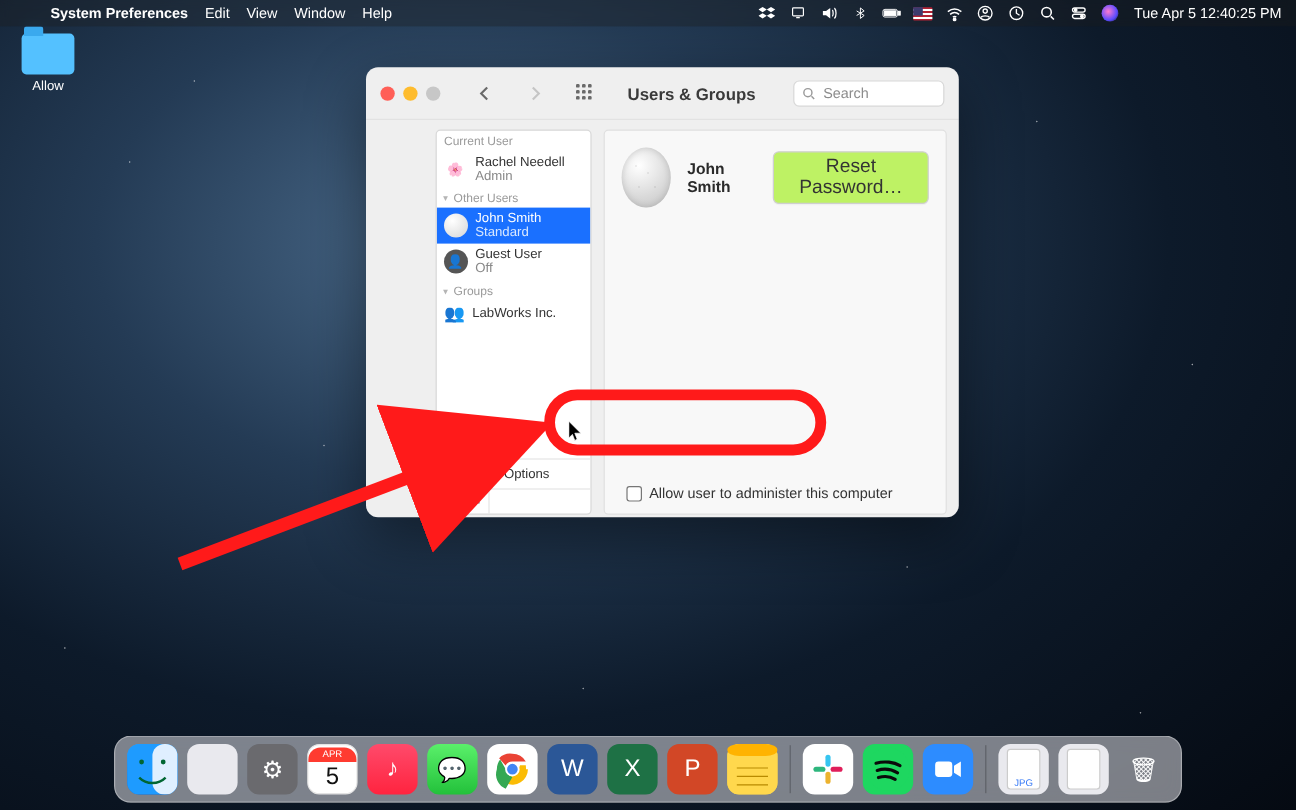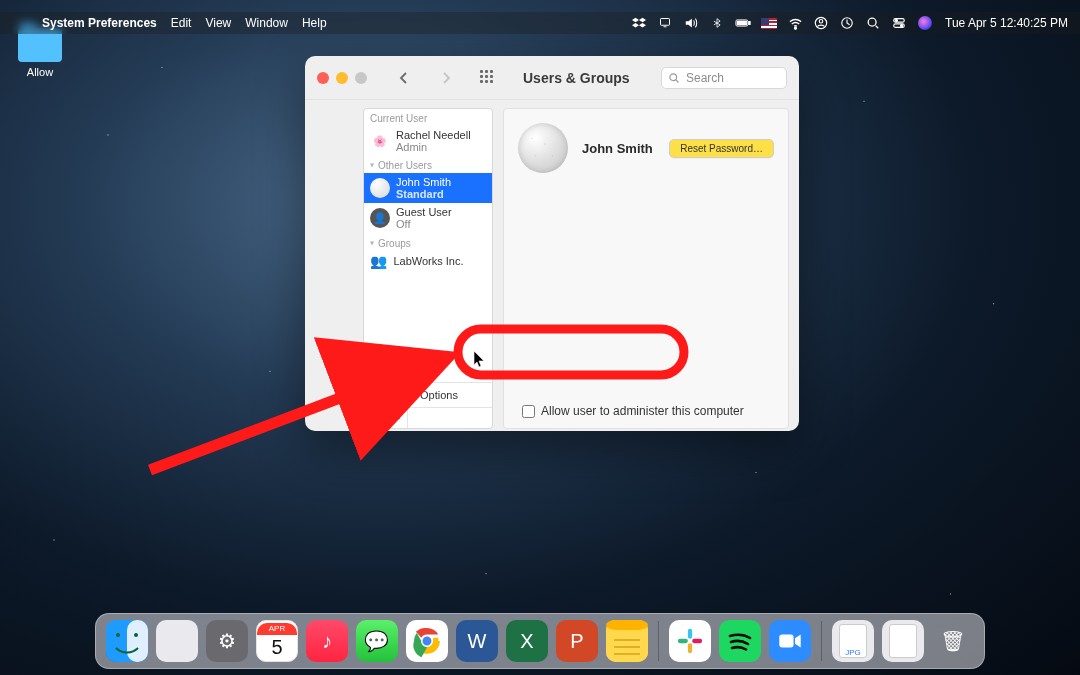--- a/index.html
+++ b/index.html
@@ -19,21 +19,21 @@
       radial-gradient(1px 1px at 70% 70%, #fff, transparent),
       radial-gradient(1px 1px at 92% 45%, #fff, transparent),
       radial-gradient(1px 1px at 5% 80%, #fff, transparent),
       radial-gradient(1px 1px at 45% 85%, #fff, transparent),
       radial-gradient(1px 1px at 88% 88%, #fff, transparent),
       radial-gradient(1px 1px at 15% 10%, #fff, transparent);
     opacity:.7; pointer-events:none;
   }
   
   .menubar {
-    position:absolute; top:12px; left:0; right:0; height:22px;
+    position:absolute; top:0; left:0; right:0; height:22px;
     background: rgba(30,30,30,.35); backdrop-filter: blur(4px);
     display:flex; align-items:center; justify-content:space-between;
     padding:0 12px; color:#fff; font-size:12px; z-index:5;
   }
   .menu-left, .menu-right { display:flex; align-items:center; gap:14px; }
   .menu-left .app-name{ font-weight:600; }
   .menu-right { gap:10px; }
   .mb-ico { width:16px; height:16px; display:inline-flex; align-items:center; justify-content:center; }
   .flag{ width:18px; height:11px; background:linear-gradient(#b22234 0 15%,#fff 15% 30%,#b22234 30% 45%,#fff 45% 60%,#b22234 60% 75%,#fff 75% 90%,#b22234 90% 100%); position:relative; border-radius:1px;}
   .flag::before{content:"";position:absolute;left:0;top:0;width:8px;height:7px;background:#3c3b6e;}
@@ -60,32 +60,32 @@
   .content{ flex:1; display:flex; padding:8px 10px 2px; gap:10px; }
   
   .sidebar{ width:130px; background:#fff; border:1px solid #d8d8d8; border-radius:4px; display:flex; flex-direction:column; overflow:hidden;margin-left:48px;}
   .sec-head{ font-size:10px; color:#9a9a9a; padding:4px 6px 2px; display:flex; align-items:center; gap:4px;}
   .sec-head .chev{ transform:rotate(90deg); font-size:8px; color:#b5b5b5;}
   .user-row{ display:flex; align-items:center; gap:6px; padding:3px 6px; font-size:11px; color:#333;}
   .user-row .avatar{ width:20px; height:20px; border-radius:50%; background:#ddd; display:flex; align-items:center; justify-content:center; font-size:11px;}
   .user-row .meta{ display:flex; flex-direction:column; line-height:1.1;}
   .user-row .name{ font-size:11px;} .user-row .role{ font-size:11px; color:#888;}
   .user-row.selected{ background:#1a70ff; color:#fff;}
-  .user-row.selected .role{ color:#d7e7ff;font-weight:bold;}
+  .user-row.selected .role{ color:#d7e7ff;}
   .sidebar .flex-fill{ flex:1; }
   .login-row{ border-top:1px solid #e4e4e4; padding:5px 6px; display:flex; align-items:center; gap:6px; font-size:11px; color:#333;}
   .bottom-btns{ border-top:1px solid #e4e4e4; display:flex;}
   .sq-btn{ width:22px; height:20px; border-right:1px solid #e4e4e4; display:flex; align-items:center; justify-content:center; font-size:13px; color:#555;}
   
   .mainpane{ flex:1; background:#f8f8f8; border:1px solid #e0e0e0; border-radius:4px; padding:14px 14px 10px; position:relative; display:flex; flex-direction:column;}
   .profile{ display:flex; align-items:center; gap:14px;}
   .profile .pic{ width:50px; height:50px; border-radius:50%; background:radial-gradient(circle at 35% 30%, #fff, #d9d9d9 60%, #c2c2c2); box-shadow:inset 0 0 6px rgba(0,0,0,.15); position:relative;}
   .profile .pic::after{content:"";position:absolute;inset:6px;border-radius:50%;background-image:radial-gradient(circle at 20% 25%, rgba(0,0,0,.06) 0 1px, transparent 1px),radial-gradient(circle at 55% 40%, rgba(0,0,0,.06) 0 1px, transparent 1px),radial-gradient(circle at 75% 70%, rgba(0,0,0,.06) 0 1px, transparent 1px),radial-gradient(circle at 30% 70%, rgba(0,0,0,.06) 0 1px, transparent 1px);}
   .profile .uname{ font-weight:600; font-size:13px; color:#2a2a2a;}
-  .reset-btn{ margin-left:auto; background:#fde047; border:1px solid #cfcfcf; border-radius:5px; padding:3px 10px; font-size:10px; color:#333; box-shadow:0 1px 0 rgba(0,0,0,.03);}
+  .reset-btn{ margin-left:auto; background:#bef264; border:1px solid #cfcfcf; border-radius:5px; padding:3px 10px; font-size:16px; color:#333; box-shadow:0 1px 0 rgba(0,0,0,.03);}
   .admin-row{ margin-top:auto; margin-bottom:0px; display:flex; align-items:center; gap:6px; font-size:12px; color:#333; padding-left:4px;}
   .admin-row input{ width:13px; height:13px; }
   
   .lockrow{ padding:6px 14px 10px; display:flex; align-items:center; gap:8px; font-size:12px; color:#555;}
   .lockrow .help{ margin-left:auto; width:18px; height:18px; border:1px solid #c7c7c7; border-radius:50%; display:flex; align-items:center; justify-content:center; font-size:11px; color:#555; background:#fff;}
   
   .anno{ position:absolute; pointer-events:none; z-index:6;}
   .anno svg{ overflow:visible;}
   .cursor{ position:absolute; z-index:7; width:12px; height:18px;}
   

